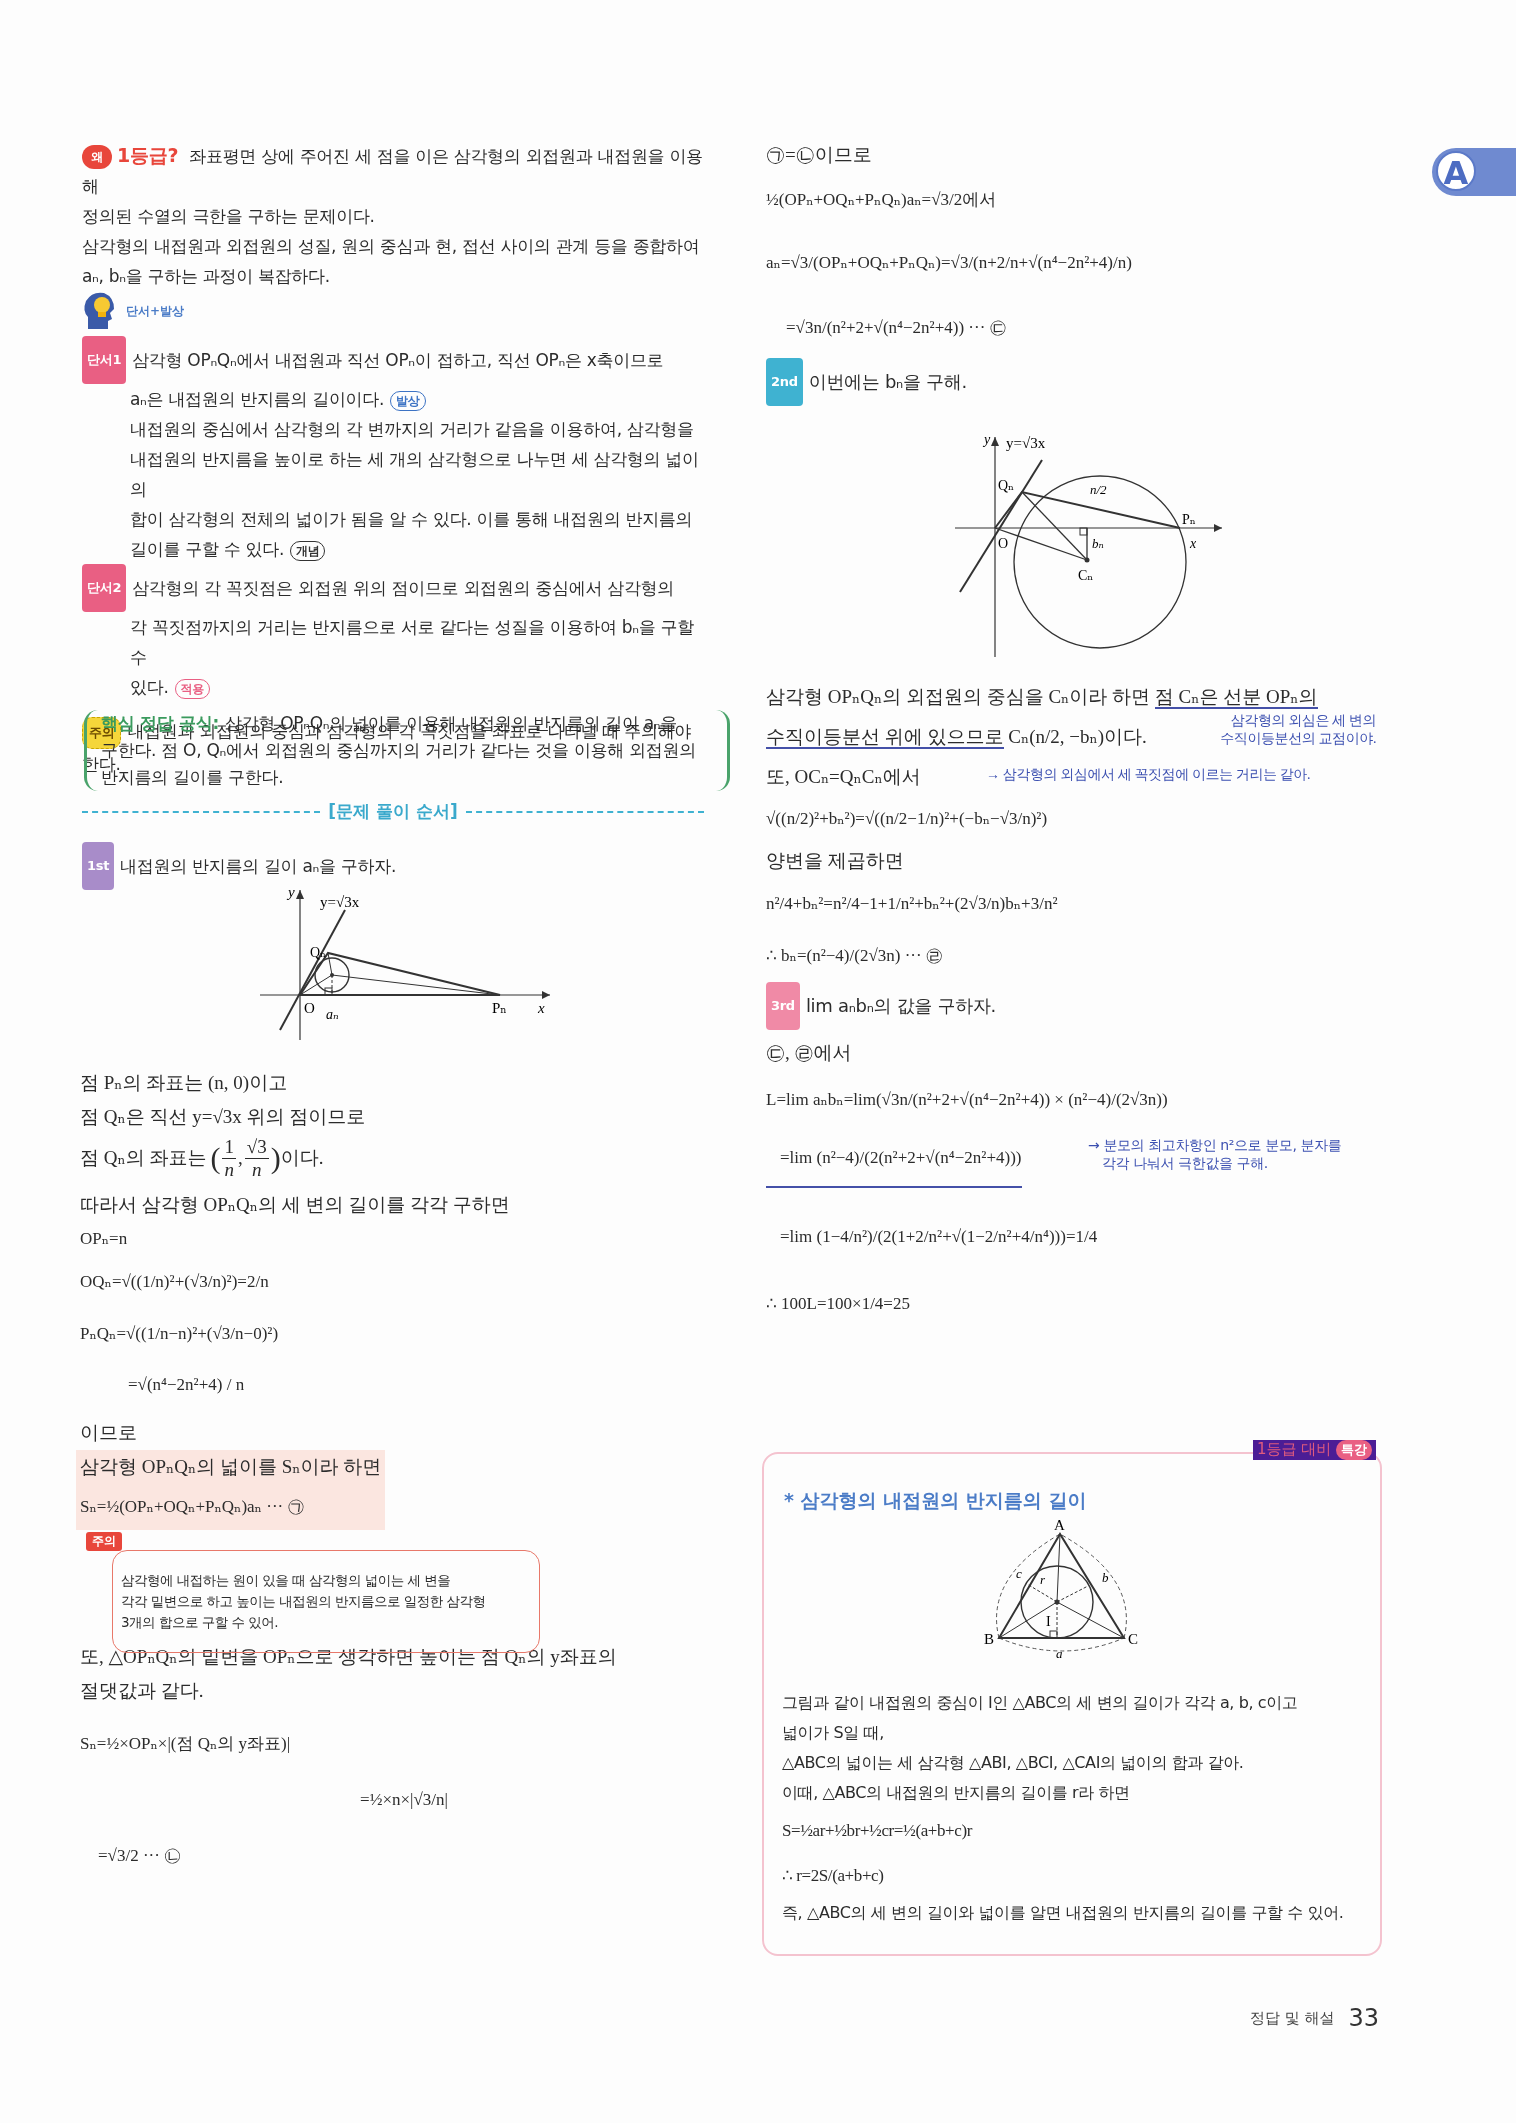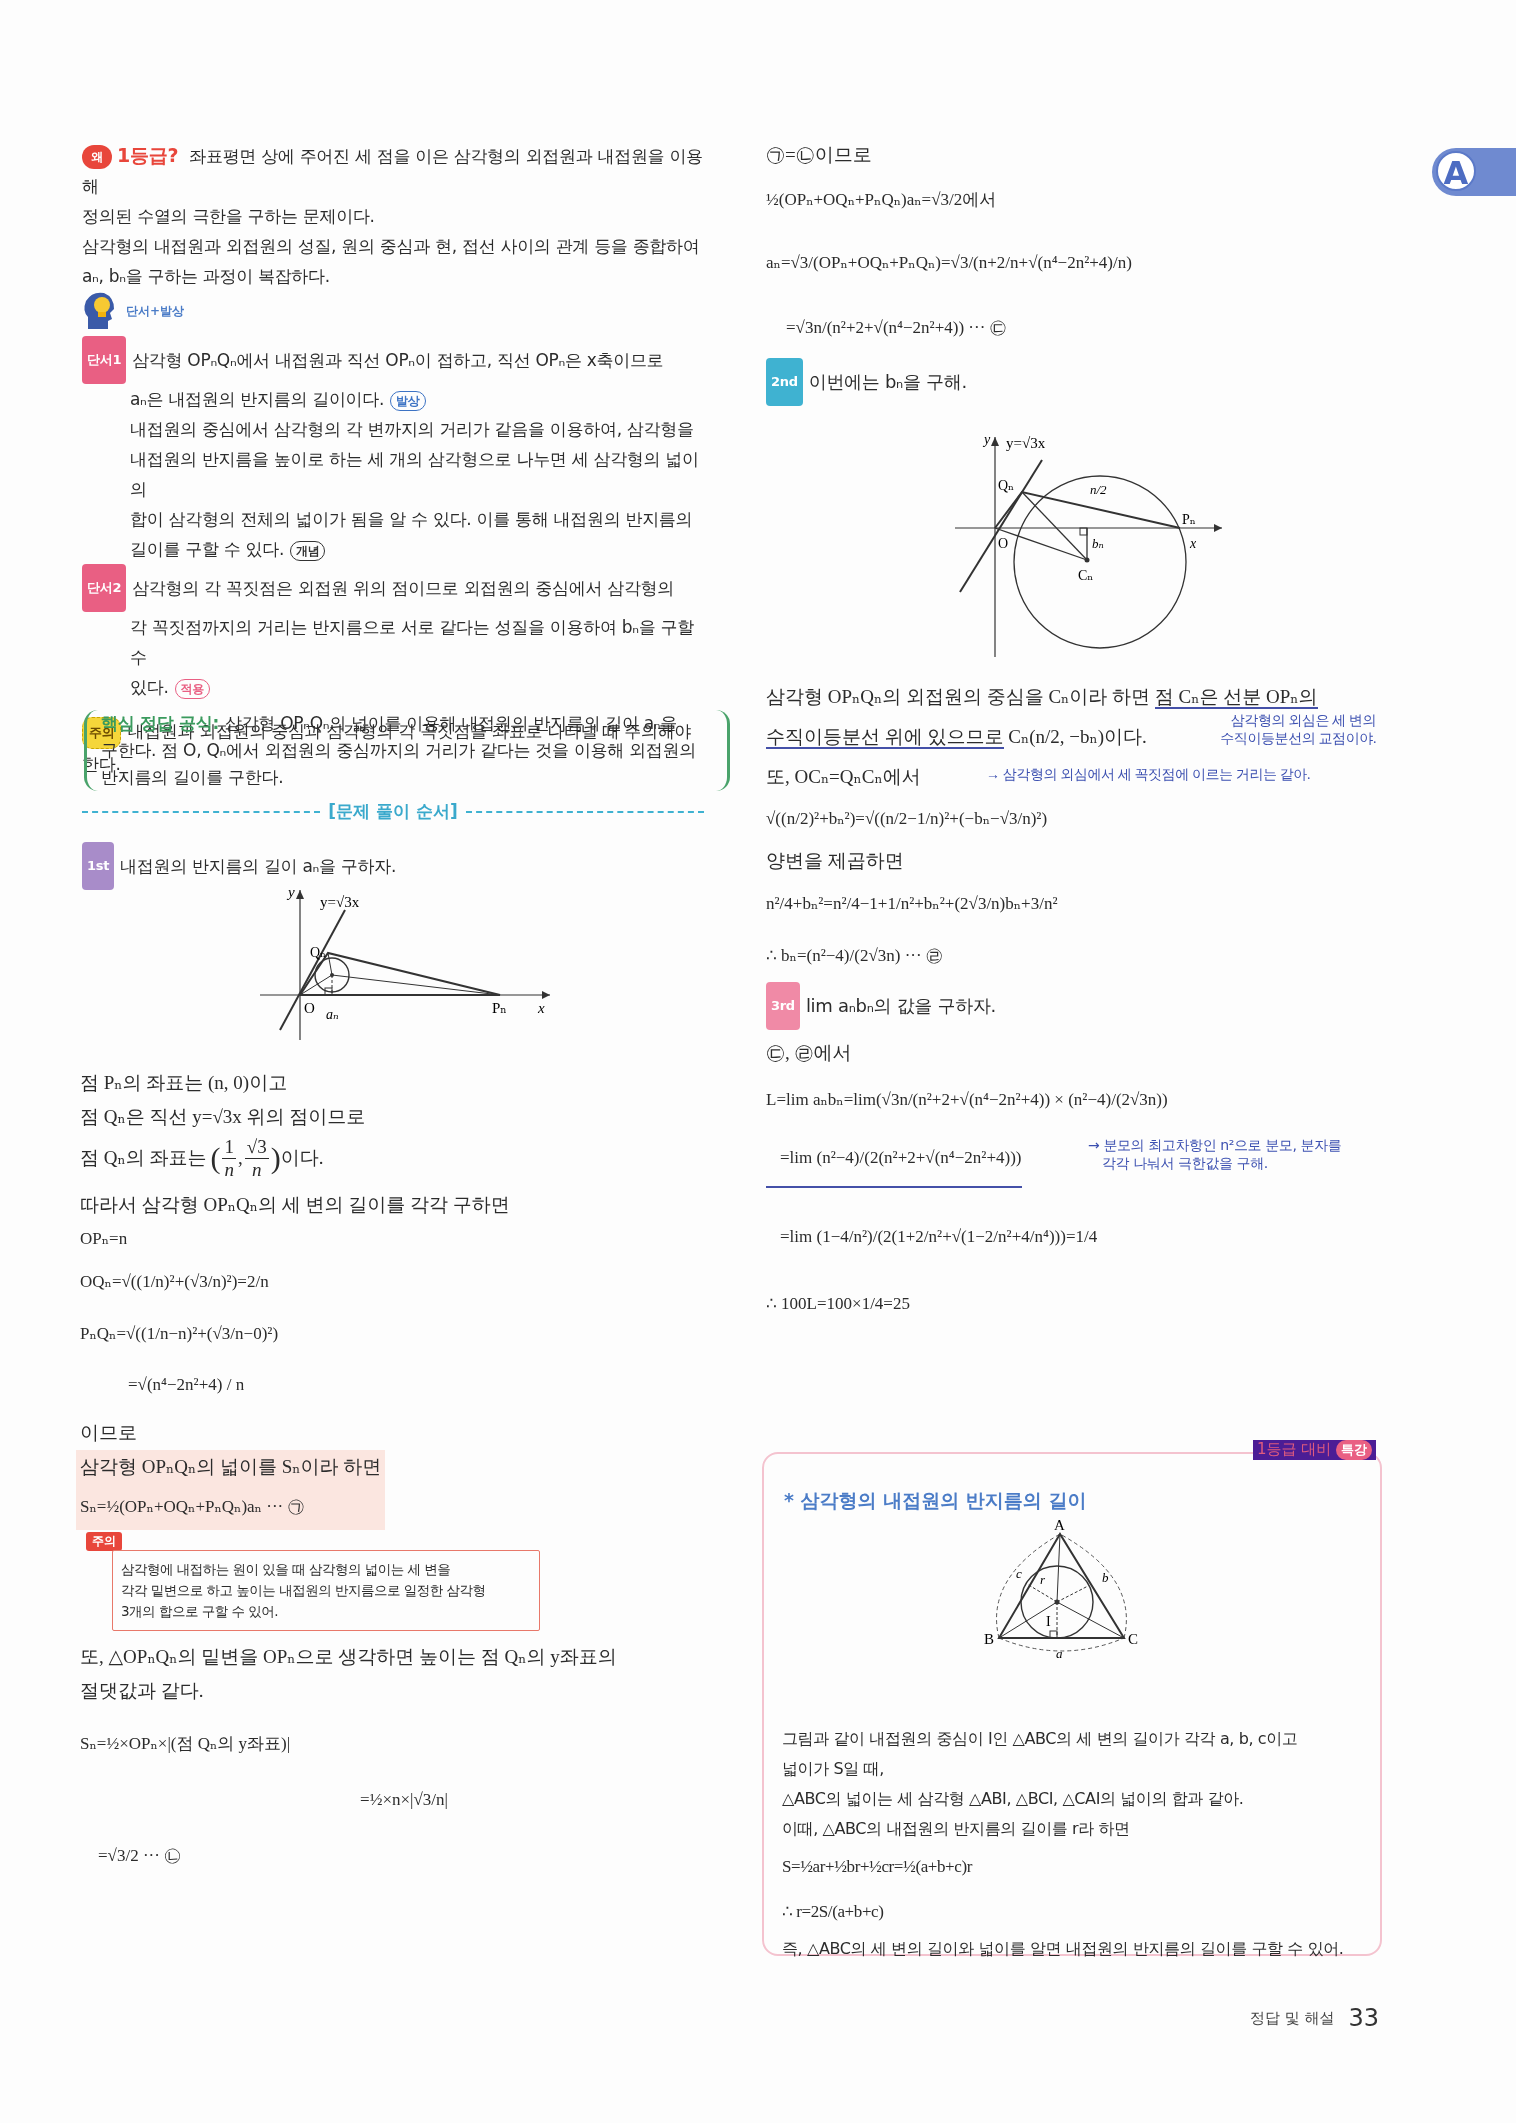--- a/index.html
+++ b/index.html
@@ -138,21 +138,21 @@
   <div class="m" style="height:52px;line-height:52px;">OQₙ=√((1/n)²+(√3/n)²)=2/n</div>
   <div class="m" style="height:52px;line-height:52px;">PₙQₙ=√((1/n−n)²+(√3/n−0)²)</div>
   <div class="m" style="height:50px;line-height:50px;padding-left:48px;">=√(n⁴−2n²+4) / n</div>
   <div class="m kor" style="margin-top:6px;">이므로</div>
   <div style="background:#fbe6e0;display:inline-block;padding:0 4px;margin-left:-4px;">
     <div class="m kor">삼각형 OPₙQₙ의 넓이를 Sₙ이라 하면</div>
     <div class="m" style="height:46px;line-height:46px;">Sₙ=½(OPₙ+OQₙ+PₙQₙ)aₙ ··· ㉠</div>
   </div>
   <div style="position:relative;margin-top:10px;height:86px;">
     <span style="position:absolute;left:6px;top:-8px;background:#e8463b;color:#fff;font-size:12px;font-weight:bold;padding:1px 6px;border-radius:3px;">주의</span>
-    <div style="position:absolute;left:32px;top:10px;width:410px;border:1.5px solid #e8786a;border-radius:2px;padding:8px 8px;font-size:13.5px;line-height:21px;letter-spacing:-0.5px;">
+    <div style="position:absolute;left:32px;top:10px;width:410px;border:1.5px solid #e8786a;border-radius:15px;padding:19px 8px;font-size:13.5px;line-height:21px;letter-spacing:-0.5px;">
       <div>삼각형에 내접하는 원이 있을 때 삼각형의 넓이는 세 변을</div>
       <div>각각 밑변으로 하고 높이는 내접원의 반지름으로 일정한 삼각형</div>
       <div>3개의 합으로 구할 수 있어.</div>
     </div>
   </div>
   <div class="m kor" style="margin-top:14px;">또, △OPₙQₙ의 밑변을 OPₙ으로 생각하면 높이는 점 Qₙ의 y좌표의</div>
   <div class="m kor">절댓값과 같다.</div>
   <div class="m" style="height:56px;line-height:56px;margin-top:8px;">Sₙ=½×OPₙ×|(점 Qₙ의 y좌표)|</div>
   <div class="m" style="height:56px;line-height:56px;padding-left:18px;text-align:center;">=½×n×|√3/n|</div>
   <div class="m" style="height:56px;line-height:56px;padding-left:18px;">=√3/2 ··· ㉡</div>
@@ -248,21 +248,21 @@
     <circle cx="93" cy="84" r="2.5" fill="#333"></circle>
     <text x="90" y="12" class="serif" font-size="15">A</text>
     <text x="20" y="126" class="serif" font-size="15">B</text>
     <text x="164" y="126" class="serif" font-size="15">C</text>
     <text x="82" y="108" class="serif" font-size="14">I</text>
     <text x="76" y="66" class="it" font-size="13">r</text>
     <text x="52" y="60" class="it" font-size="13">c</text>
     <text x="138" y="64" class="it" font-size="13">b</text>
     <text x="92" y="140" class="it" font-size="13">a</text>
   </svg>
-  <div class="abs" style="left:18px;top:234px;width:590px;font-size:16px;line-height:30px;letter-spacing:-0.4px;margin-top:36px;">
+  <div class="abs" style="left:18px;top:234px;width:590px;font-size:16px;line-height:30px;letter-spacing:-0.4px;">
     <div>그림과 같이 내접원의 중심이 I인 △ABC의 세 변의 길이가 각각 a, b, c이고</div>
     <div>넓이가 S일 때,</div>
     <div>△ABC의 넓이는 세 삼각형 △ABI, △BCI, △CAI의 넓이의 합과 같아.</div>
     <div>이때, △ABC의 내접원의 반지름의 길이를 r라 하면</div>
     <div class="m" style="height:46px;line-height:46px;">S=½ar+½br+½cr=½(a+b+c)r</div>
     <div class="m" style="height:44px;line-height:44px;">∴ r=2S/(a+b+c)</div>
     <div>즉, △ABC의 세 변의 길이와 넓이를 알면 내접원의 반지름의 길이를 구할 수 있어.</div>
   </div>
 </div>
 

